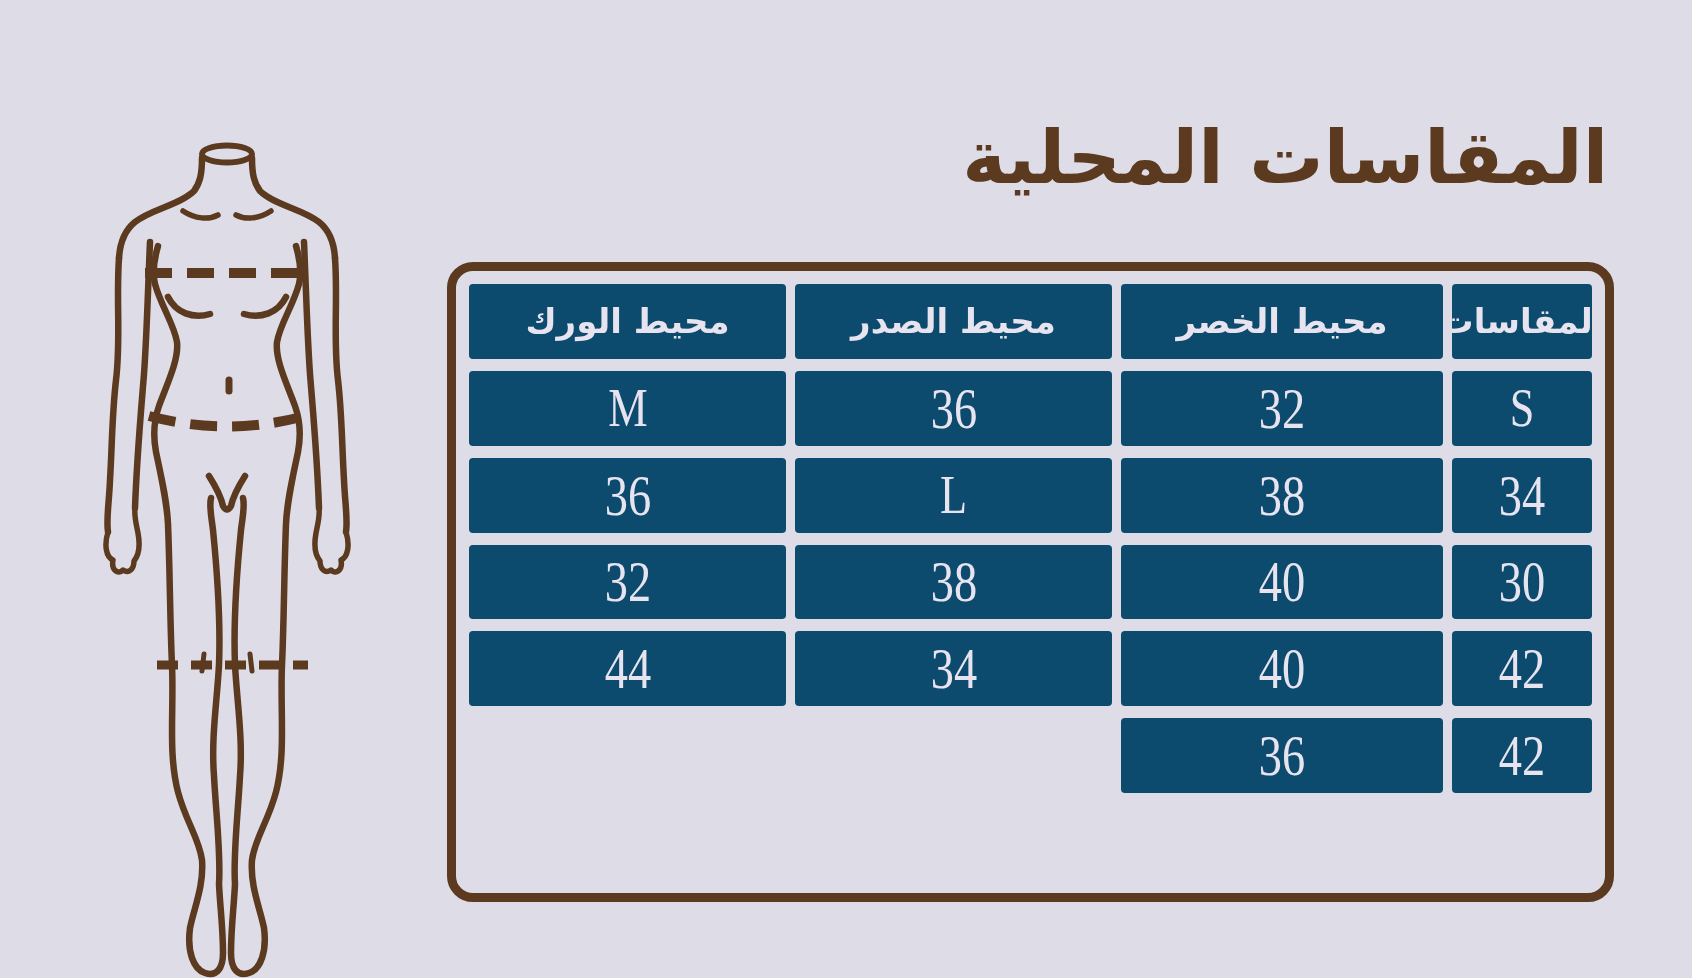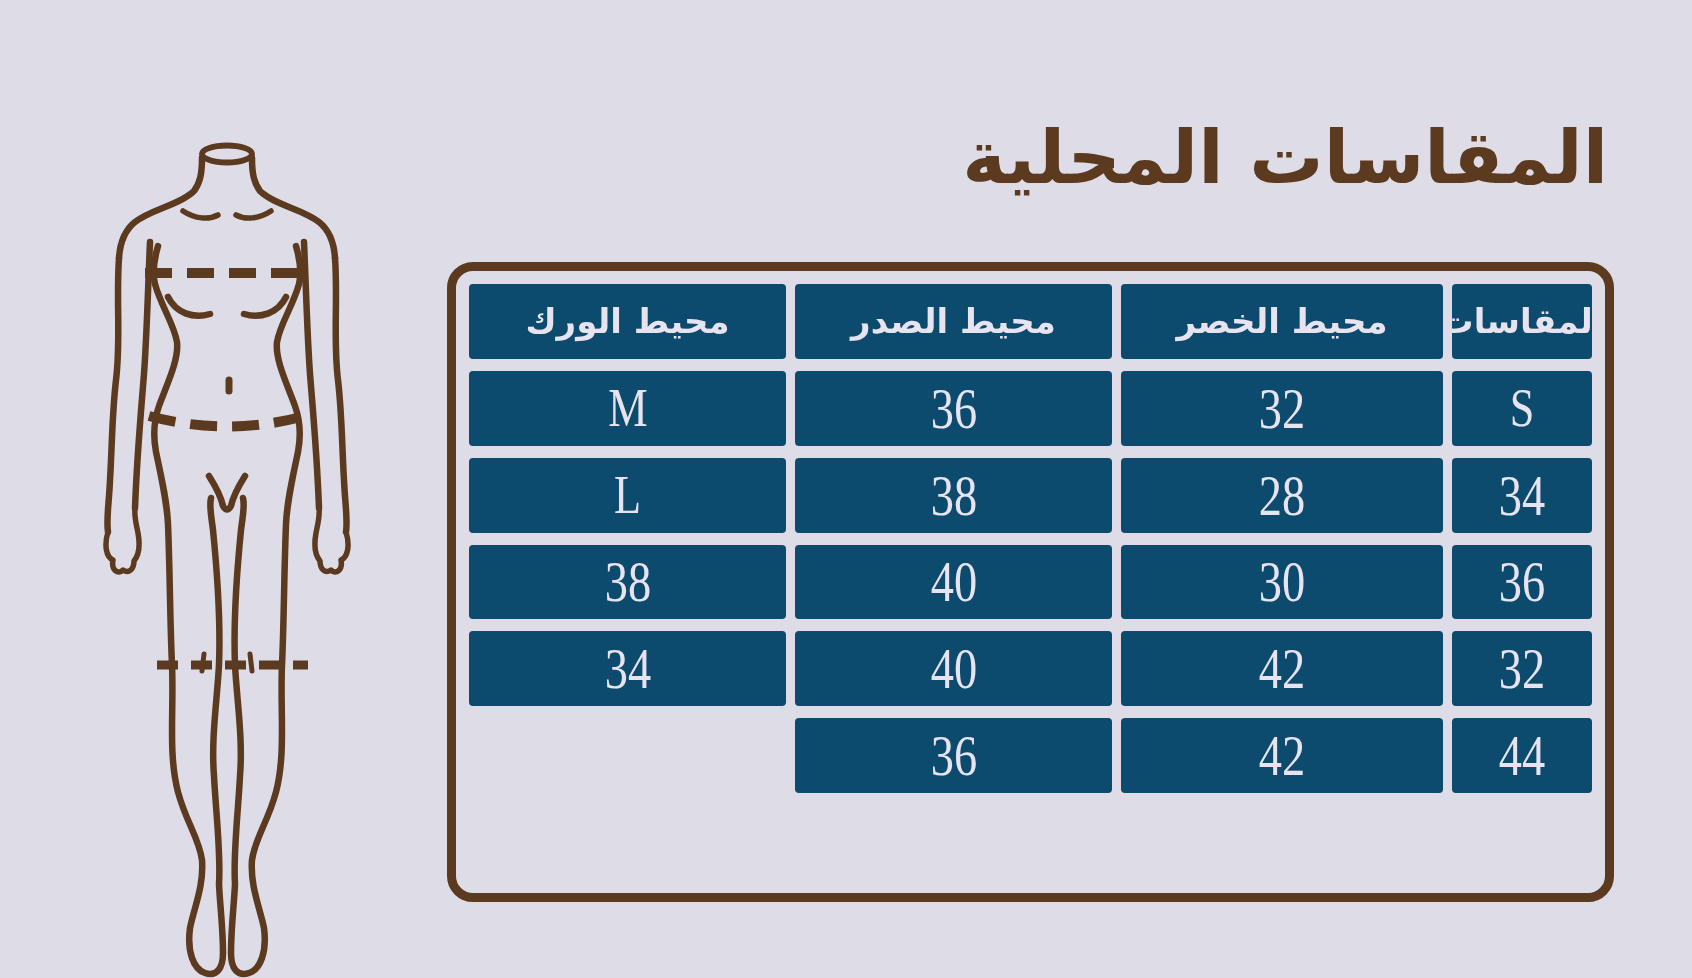--- a/index.html
+++ b/index.html
@@ -151,23 +151,20 @@
           <span class="val">36</span>
         </div>
 
       <div class="cell">
           <span class="size-letter">M</span>
         </div>
       <div class="cell">
           <span class="val">34</span>
         </div>
       <div class="cell">
-          <span class="val">28</span>
-        </div>
-      <div class="cell">
           <span class="val">38</span>
         </div>
 
       <div class="cell">
           <span class="size-letter">L</span>
         </div>
       <div class="cell">
           <span class="val">36</span>
         </div>
       <div class="cell">

